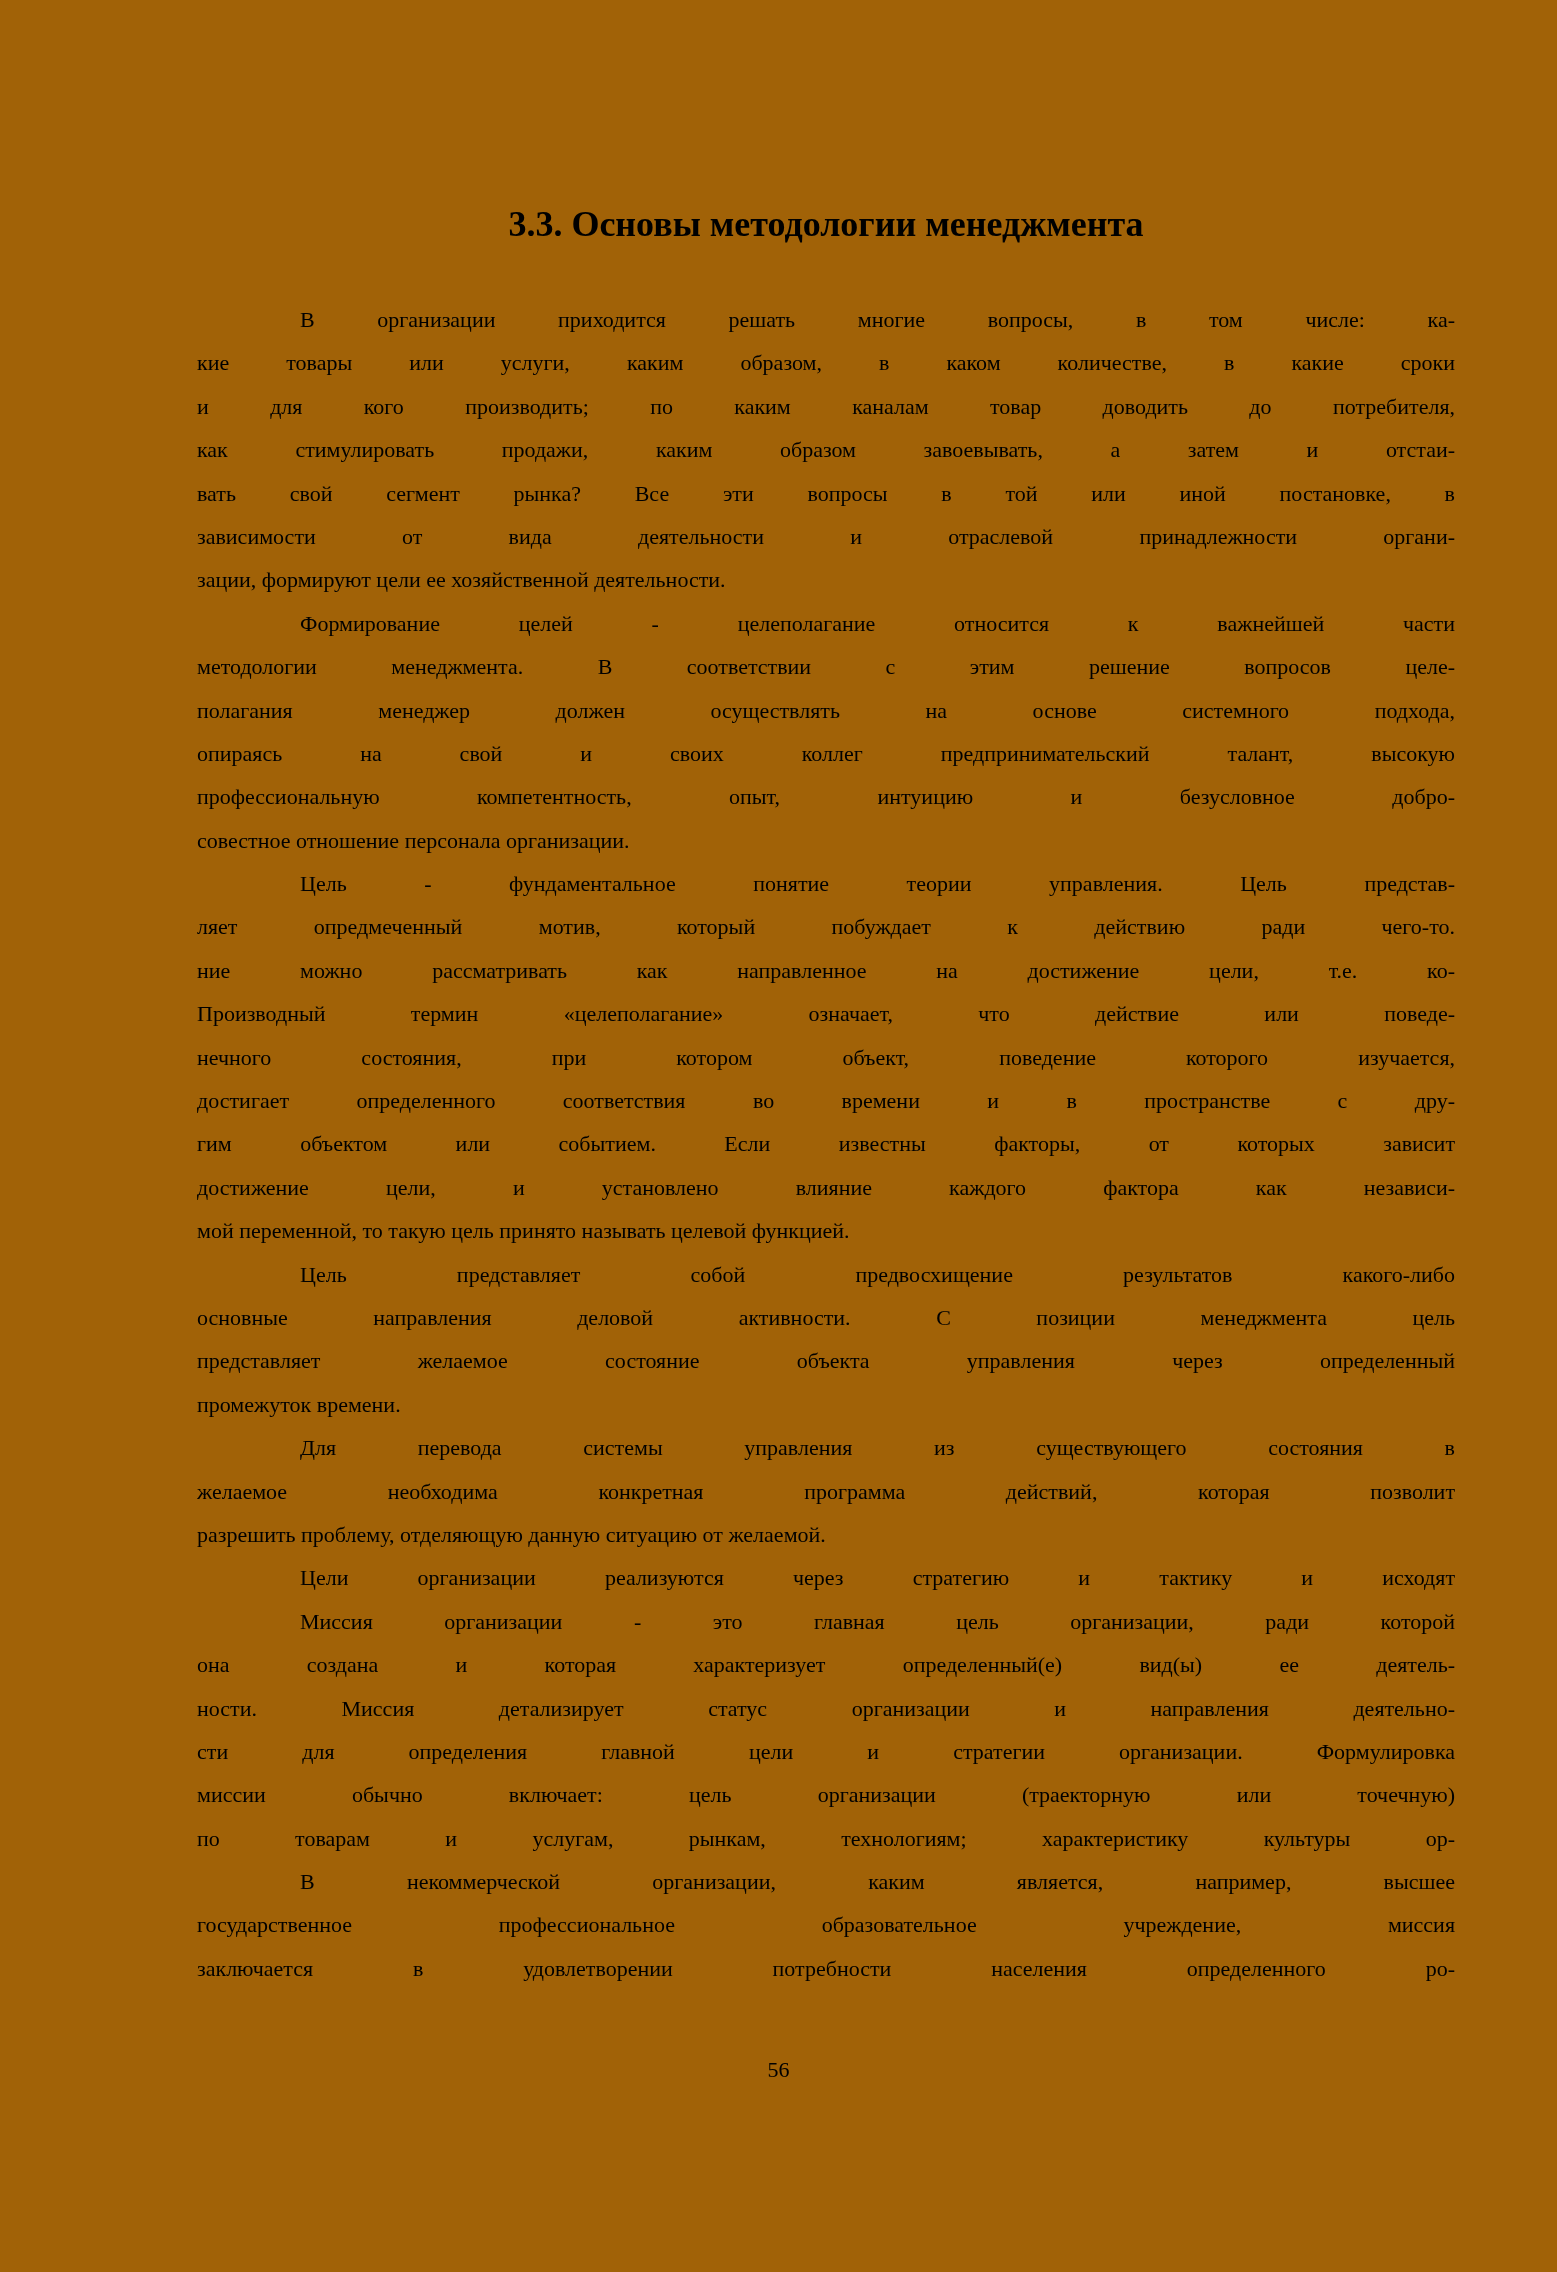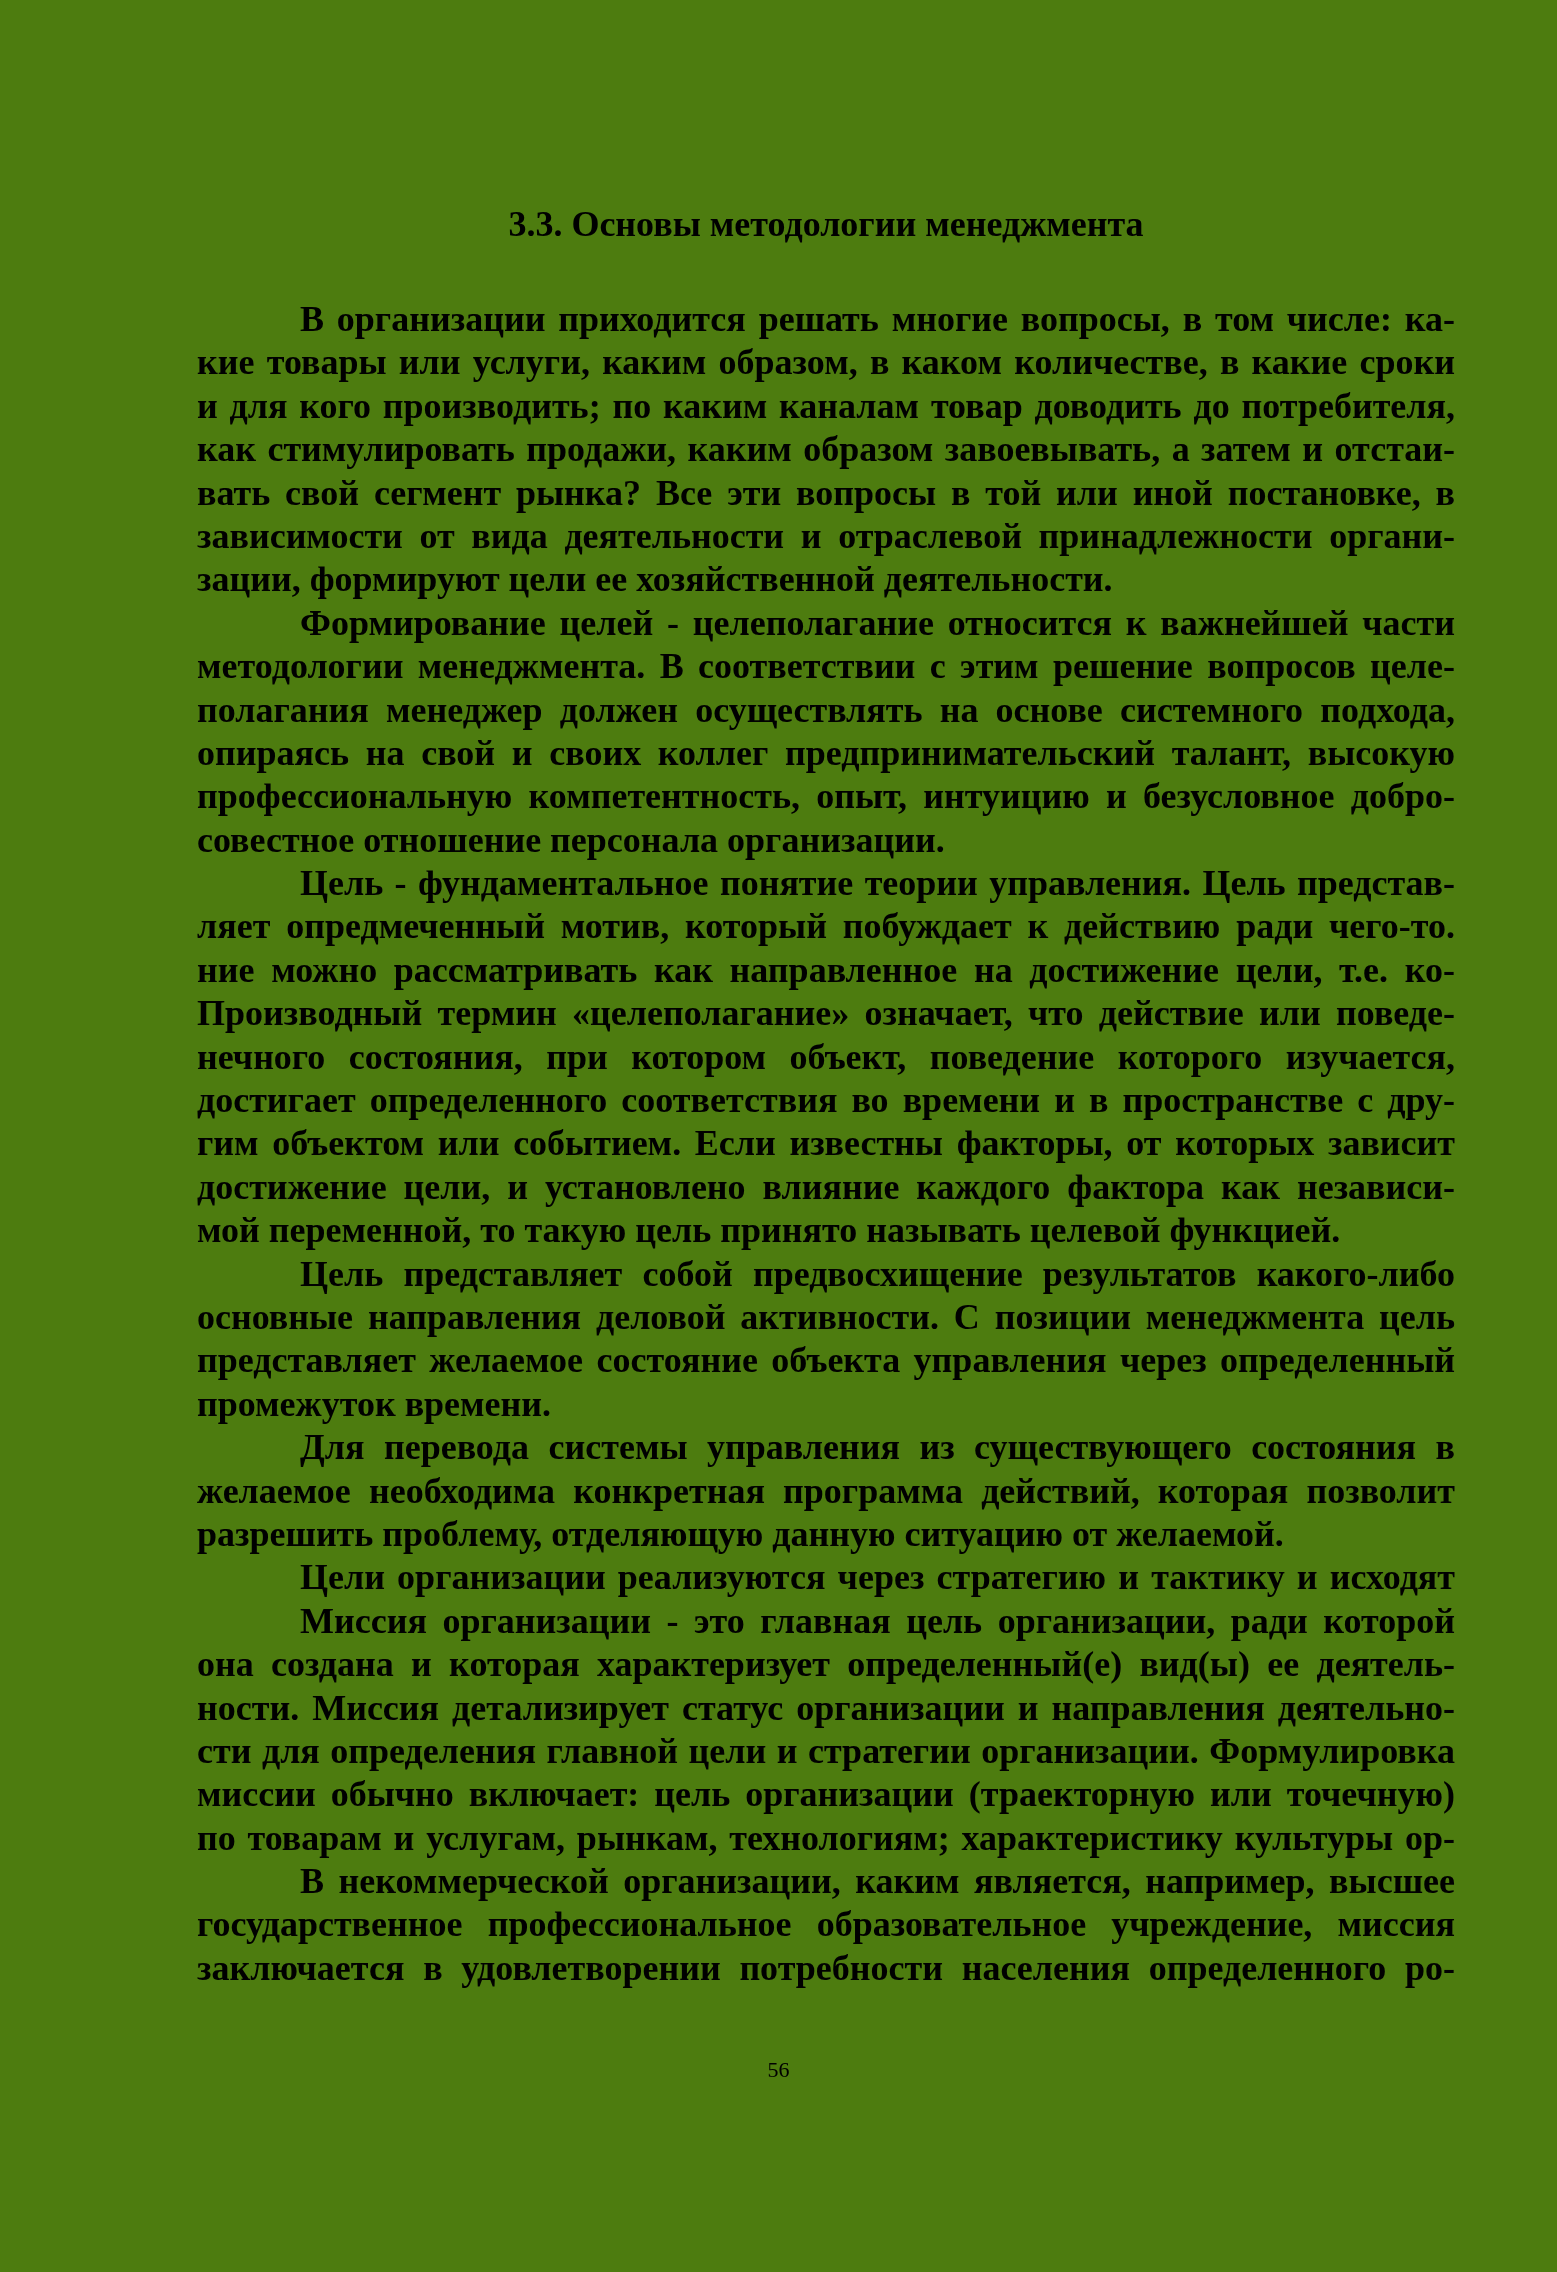--- a/index.html
+++ b/index.html
@@ -4,21 +4,21 @@
   <style>
     html, body {
       margin: 0;
       padding: 0;
       background: #ffffff;
     }
     .page {
       position: relative;
       width: 1557px;
       height: 2272px;
-      background: #4d7c0f;
+      background: #a16207;
       color: #000000;
       font-family: "Liberation Serif", "DejaVu Serif", serif;
       box-sizing: border-box;
       padding: 203px 102px 0 197px;
       overflow: hidden;
     }
     .section-title {
       margin: 0 0 52px 0;
       font-size: 36px;
       font-weight: bold;
@@ -27,27 +27,26 @@
       white-space: nowrap;
     }
     .body-text {
       width: 1258px;
     }
     .paragraph {
       margin: 0;
       padding: 0;
     }
     .line {
-      font-size: 36px;
+      font-size: 22px;
       line-height: 43.4px;
       height: 43.4px;
       text-align: justify;
       text-align-last: justify;
       overflow: hidden;
-      font-weight: bold;
     }
     .line.first {
       text-indent: 103px;
     }
     .line.last {
       text-align-last: left;
     }
     .page-number {
       margin-top: 58px;
       margin-left: -197px;

